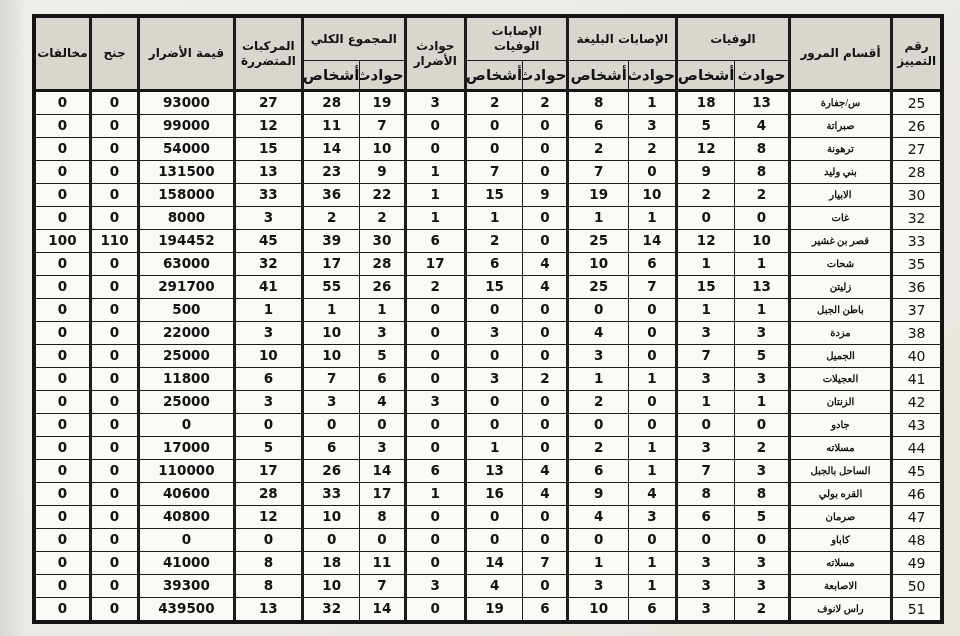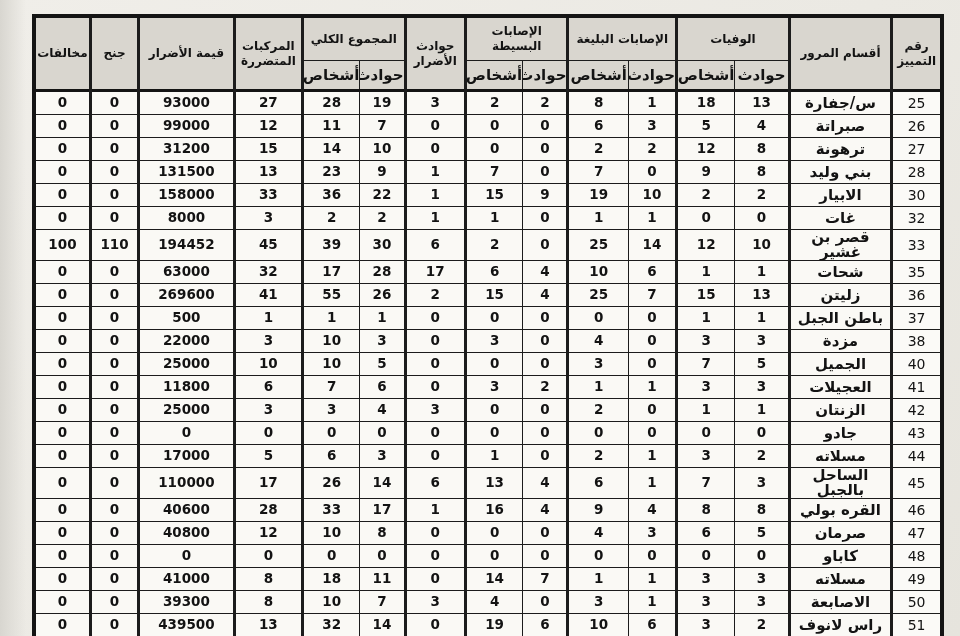--- a/index.html
+++ b/index.html
@@ -41,21 +41,21 @@
   thead tr.grp-row th{height:42px;}
   thead tr.sub-row th{height:28px;font-size:15px;}
   tbody td{
     background:#faf9f5;
     height:22px;
     font-weight:bold;
     font-size:13.5px;
     line-height:1;
   }
   tbody tr:first-child td{border-top:3px solid #141414;}
-  td.c-dept{font-size:15px;}
+  td.c-dept{font-size:10px;font-family:Liberation Serif, serif;}
   td.c-id{font-weight:normal;font-size:14px;background:#fbfaf7;}
 </style>
 </head>
 <body>
 
 <div class="page">
   <table class="stats" id="stats-table">
     <colgroup>
       <col style="width:50px">
         <col style="width:102px">
@@ -73,21 +73,21 @@
       <col style="width:48px">
         <col style="width:56px">
     </colgroup>
     <thead>
         <tr class="grp-row">
           <th rowspan="2" class="tk">رقم
 التمييز</th>
           <th rowspan="2" class="tk">أقسام المرور</th>
           <th colspan="2" class="tk">الوفيات</th>
           <th colspan="2" class="tk">الإصابات البليغة</th>
-          <th colspan="2" class="tk">الإصابات البسيطة</th>
+          <th colspan="2" class="tk">الإصابات الوفيات</th>
           <th rowspan="2" class="tk">حوادث
 الأضرار</th>
           <th colspan="2" class="tk">المجموع الكلي</th>
           <th rowspan="2" class="tk">المركبات
 المتضررة</th>
           <th rowspan="2" class="tk">قيمة الأضرار</th>
           <th rowspan="2" class="tk">جنح</th>
           <th rowspan="2">مخالفات</th>
         </tr>
         <tr class="sub-row">
@@ -142,21 +142,21 @@
           <td>8</td>
           <td class="tk">12</td>
           <td>2</td>
           <td class="tk">2</td>
           <td>0</td>
           <td class="tk">0</td>
           <td class="tk">0</td>
           <td>10</td>
           <td class="tk">14</td>
           <td class="tk">15</td>
-          <td class="tk">31200</td>
+          <td class="tk">54000</td>
           <td class="tk">0</td>
           <td>0</td>
         </tr>
         <tr>
           <td class="tk c-id">28</td>
           <td class="tk c-dept">بني وليد</td>
           <td>8</td>
           <td class="tk">9</td>
           <td>0</td>
           <td class="tk">7</td>
@@ -244,21 +244,21 @@
           <td>13</td>
           <td class="tk">15</td>
           <td>7</td>
           <td class="tk">25</td>
           <td>4</td>
           <td class="tk">15</td>
           <td class="tk">2</td>
           <td>26</td>
           <td class="tk">55</td>
           <td class="tk">41</td>
-          <td class="tk">269600</td>
+          <td class="tk">291700</td>
           <td class="tk">0</td>
           <td>0</td>
         </tr>
         <tr>
           <td class="tk c-id">37</td>
           <td class="tk c-dept">باطن الجبل</td>
           <td>1</td>
           <td class="tk">1</td>
           <td>0</td>
           <td class="tk">0</td>

